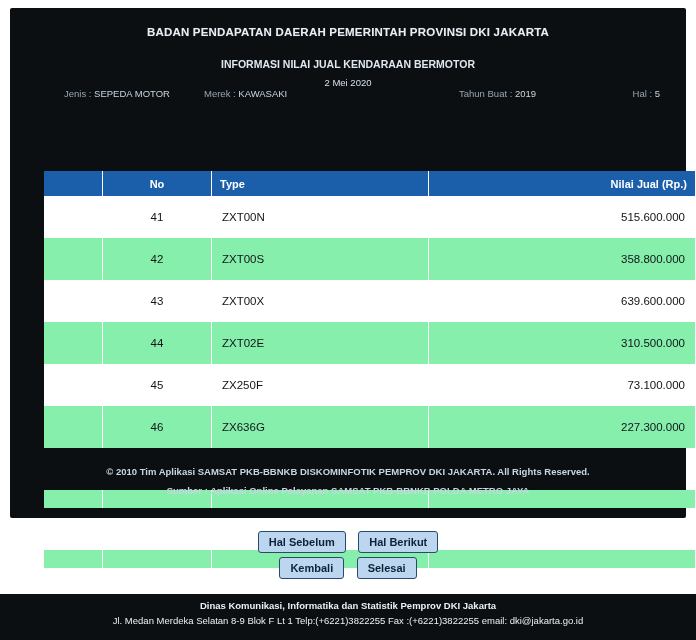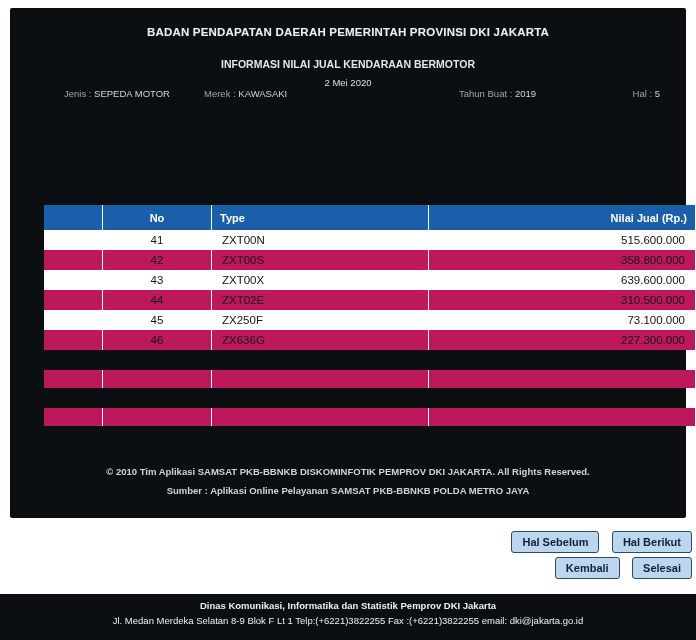--- a/index.html
+++ b/index.html
@@ -76,21 +76,20 @@
   .meta-hal   { position: absolute; right: 2px; top: 0; }
   .meta-lbl { color: #96a7b4; }
   .meta-val { color: #c9d6e0; }
 
   
   .table-wrap {
     position: absolute;
     left: 34px;
     top: 163px;
     width: 628px;
-    margin-top: 34px;
   }
   table.vtab {
     border-collapse: collapse;
     width: 628px;
     table-layout: fixed;
   }
   table.vtab thead th {
     background: #1b5faa;
     color: #ffffff;
     font-size: 11px;
@@ -100,29 +99,29 @@
     border-right: 1px solid #ffffff;
   }
   table.vtab thead th.pad { background: #1b5faa; }
   th.c-pad-l, td.c-pad-l { width: 42px; }
   th.c-no,   td.c-no   { width: 92px; text-align: center; }
   th.c-type, td.c-type { width: 200px; text-align: left; }
   th.c-val,  td.c-val  { width: 250px; text-align: right; }
   th.c-pad-r, td.c-pad-r { width: 44px; }
 
   table.vtab tbody td {
-    height: 20px;
+    height: 42px;
     font-size: 11.5px;
     color: #111418;
     padding: 0 10px;
     border-right: 1px solid #ffffff;
     background: #ffffff;
   }
   table.vtab tbody tr.alt td {
-    background: #be185d;
+    background: #86efac;
   }
   table.vtab tbody tr.empty td {
     height: 18px;
   }
   .rowgap td { background: transparent !important; border: none !important; height: 4px; }
 
   
   .panel-foot {
     position: absolute;
     left: 0;
@@ -141,21 +140,21 @@
     font-size: 9.5px;
     font-weight: bold;
   }
 
   
   .buttons {
     position: absolute;
     left: 0;
     top: 531px;
     width: 696px;
-    text-align: right;
+    text-align: center;
   }
   .btn-row { margin-bottom: 4px; }
   .btn {
     display: inline-block;
     background: #bcd6ef;
     border: 1px solid #2a4a6b;
     border-radius: 3px;
     color: #0b2338;
     font-size: 11px;
     font-weight: bold;

